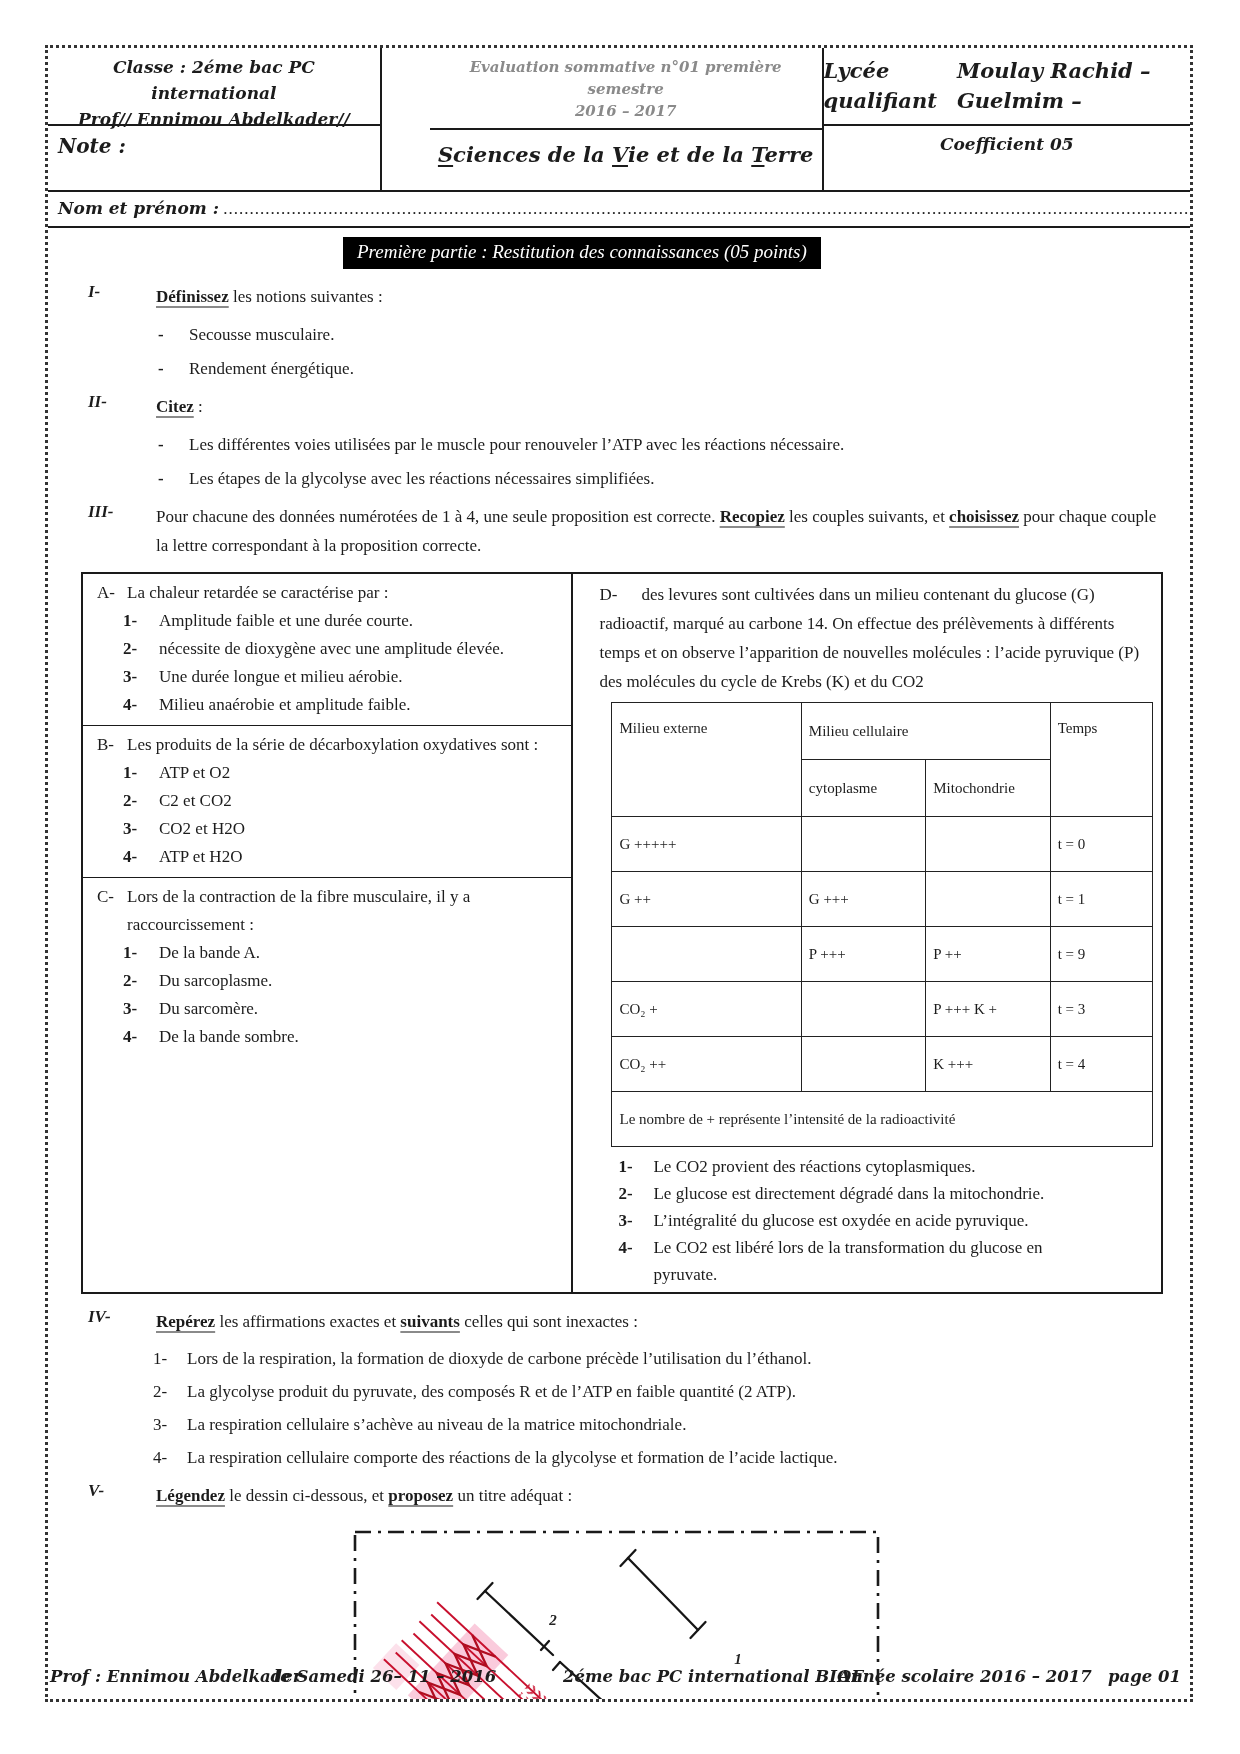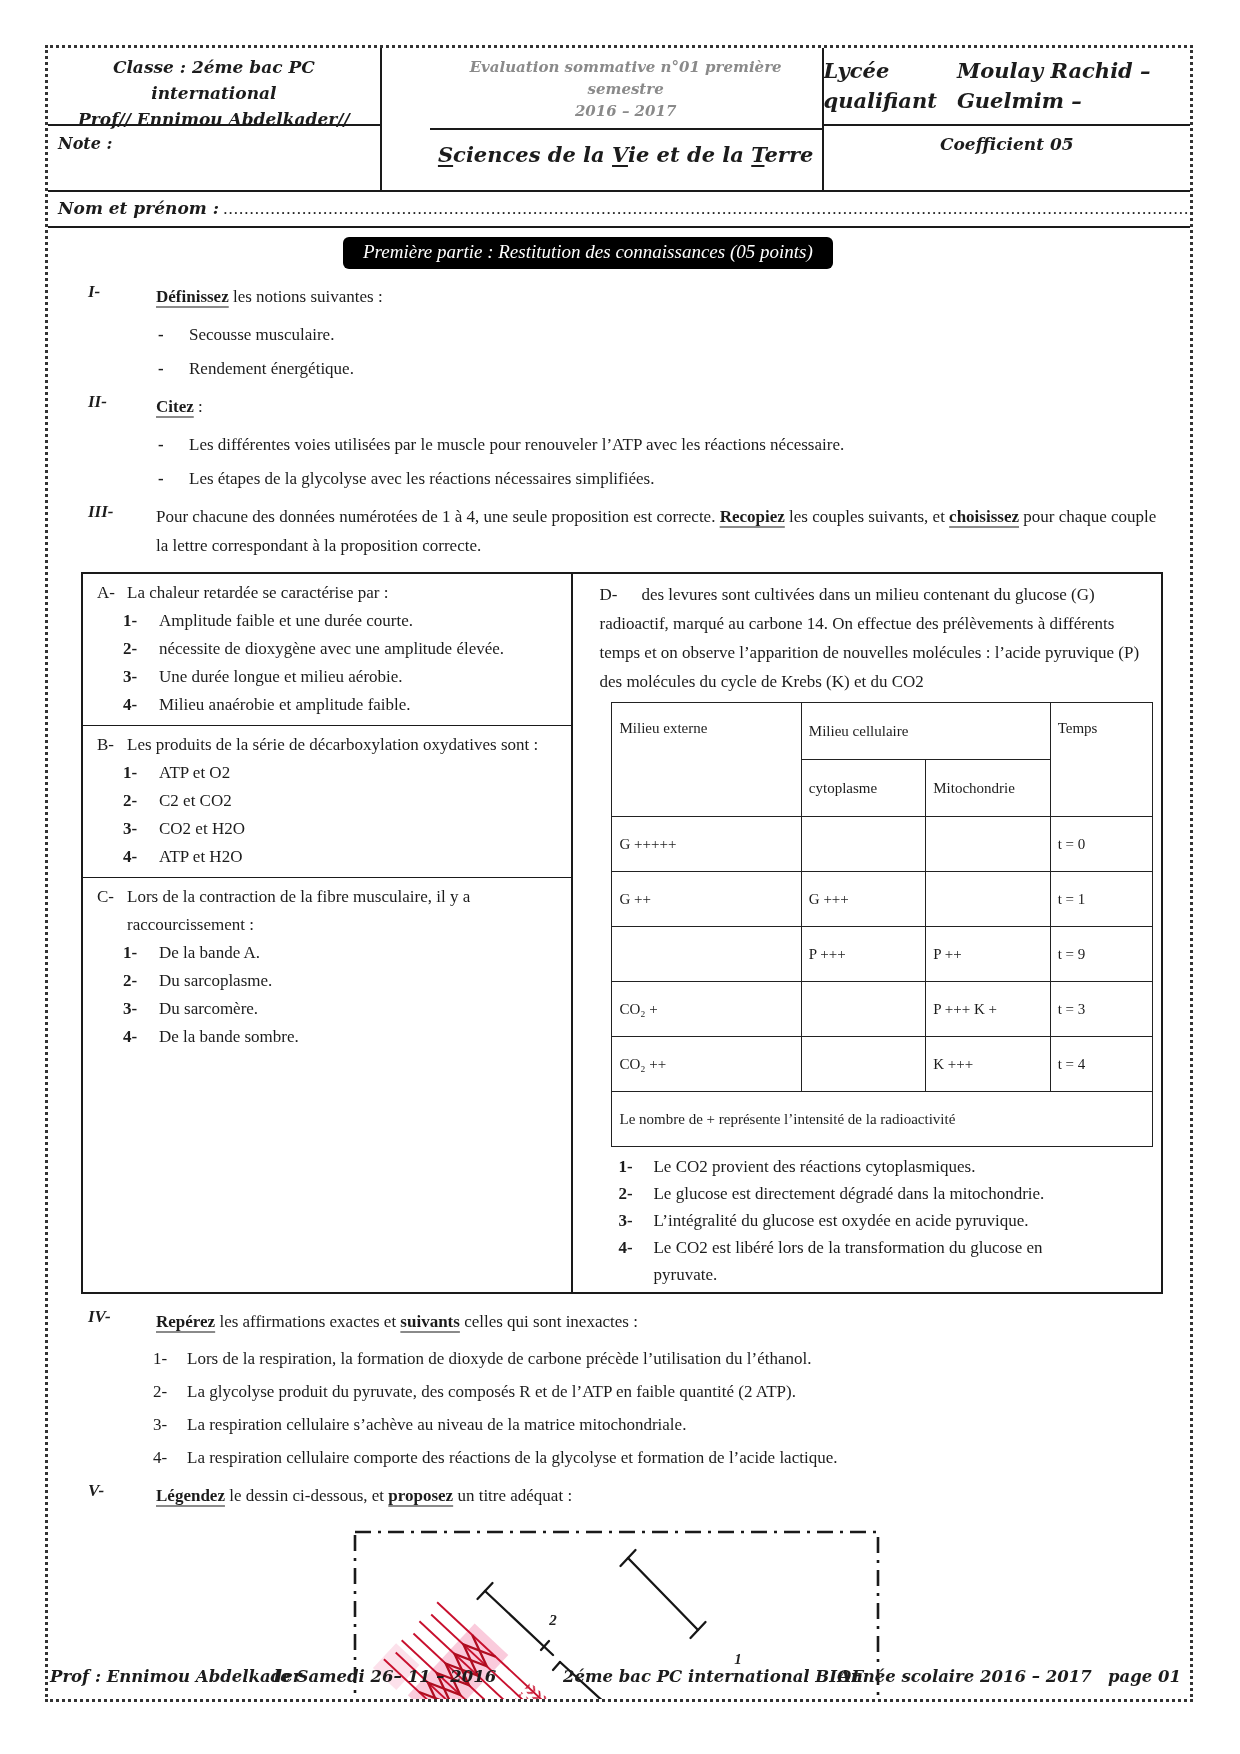--- a/index.html
+++ b/index.html
@@ -6,31 +6,31 @@
   body{width:1240px;height:1754px;position:relative;font-family:"Liberation Serif",serif;color:#1c1c1c;}
   .page{position:absolute;left:45px;top:45px;width:1148px;height:1657px;border:3px dotted #333;box-sizing:border-box;background:#fff;overflow:hidden;}
   
   .hdr{display:flex;border-bottom:2px solid #1a1a1a;}
   .hdr .col{box-sizing:border-box;}
   .col-left{width:30.5%;border-right:2px solid #1a1a1a;}
   .col-mid{width:36%;border-right:2px solid #1a1a1a;margin-left:48px;}
   .col-right{width:33.5%;}
   .hand{font-family:"DejaVu Serif",serif;font-style:italic;font-weight:700;}
   .cell-classe{height:64px;border-bottom:2px solid #1a1a1a;padding:6px 10px;font-size:17px;text-align:center;line-height:26px;}
-  .cell-note{height:48px;padding:8px 10px;font-size:16px;}
+  .cell-note{height:48px;padding:8px 10px;font-size:20px;}
   .cell-eval{height:64px;border-bottom:2px solid #1a1a1a;padding:8px 6px;text-align:center;color:#8a8a8a;font-size:15px;line-height:22px;}
   .cell-subject{height:48px;display:flex;align-items:center;justify-content:center;font-size:21px;}
   .cell-school{height:76px;border-bottom:2px solid #1a1a1a;display:flex;flex-direction:row;align-items:center;justify-content:center;font-size:21px;line-height:30px;}
   .cell-coef{height:36px;display:flex;align-items:center;justify-content:center;font-size:17px;}
   .uletter{text-decoration:underline;text-underline-offset:3px;}
   
   .nomrow{border-bottom:2px solid #1a1a1a;padding:6px 10px;font-size:17px;white-space:nowrap;overflow:hidden;height:36px;box-sizing:border-box;}
   .nomdots{font-family:"Liberation Serif",serif;font-weight:400;font-style:normal;letter-spacing:1px;color:#222;}
   
-  .banner{margin:9px 0 0 295px;width:fit-content;background:#000;color:#fff;font-style:italic;font-size:19px;padding:4px 20px 6px;border-radius:6px;}
+  .banner{margin:9px 0 0 295px;width:fit-content;background:#000;color:#fff;font-style:italic;font-size:19px;padding:4px 14px 6px;}
   
   .sec{display:flex;margin-top:13px;font-size:17px;}
   .numeral{width:68px;margin-left:40px;font-style:italic;font-weight:700;flex:none;}
   .cmd{font-weight:700;text-decoration:underline;text-decoration-color:#8a8a8a;text-decoration-thickness:2px;text-underline-offset:4px;}
   .bullet{display:flex;margin:14px 0 0 110px;font-size:17px;}
   .dash{width:31px;font-weight:700;flex:none;}
   .numitem{display:flex;margin:13px 0 0 105px;font-size:17px;}
   .nnum{width:34px;flex:none;}
   .sec-text{max-width:1005px;line-height:29px;}
   

